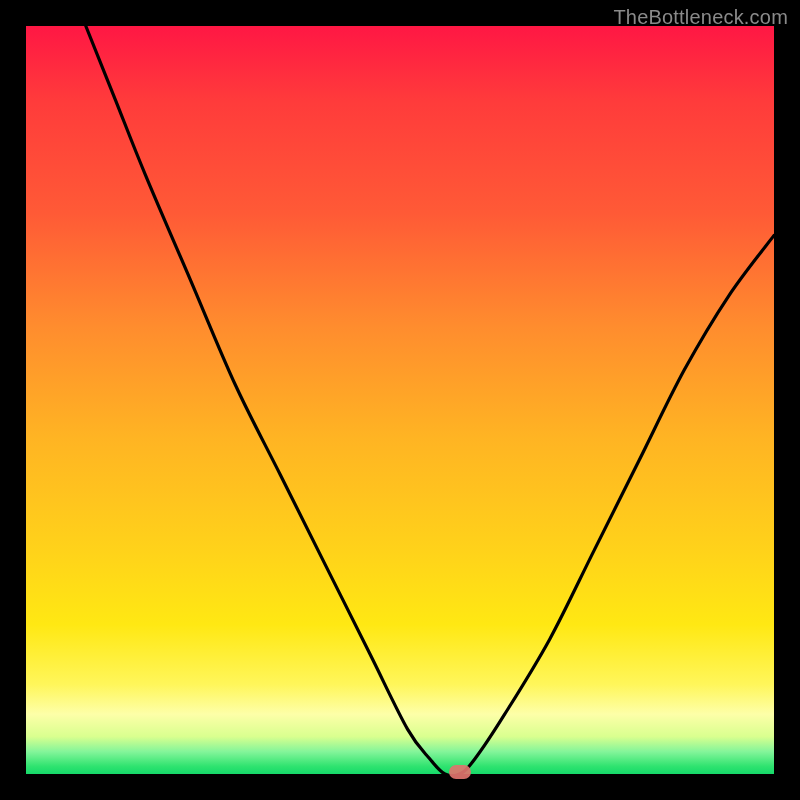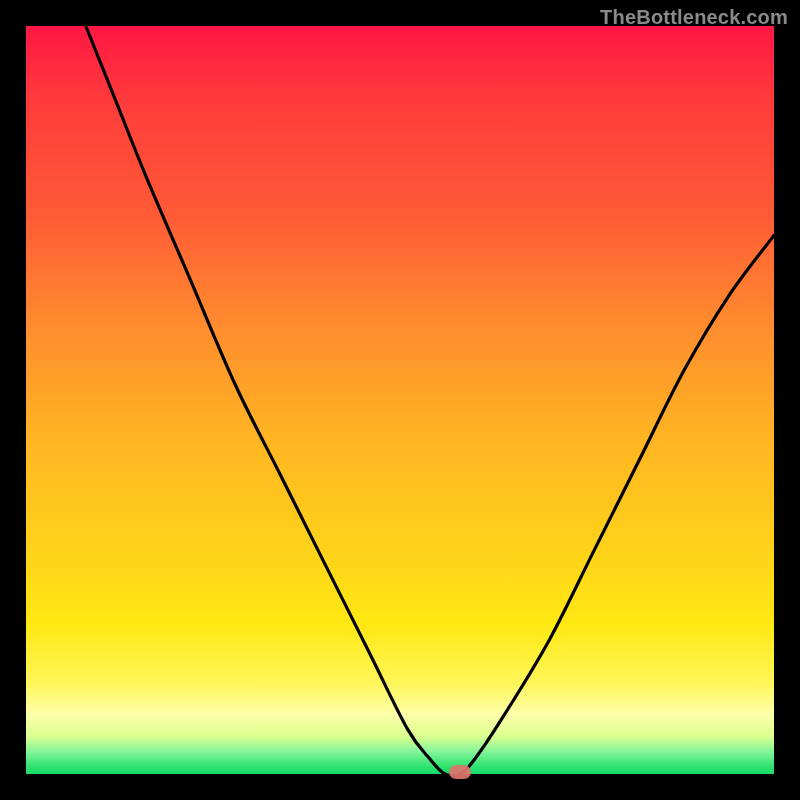--- a/index.html
+++ b/index.html
@@ -40,21 +40,21 @@
       #2ee36f 99%,
       #16d96a 100%
     );
   }
   .watermark {
     position: absolute;
     top: 6px;
     right: 12px;
     color: #8a8a8a;
     font-size: 20px;
-    font-weight: 700;
+    font-weight: 400;
     letter-spacing: 0.2px;
     user-select: none;
   }
   svg.curve {
     position: absolute;
     left: 0;
     top: 0;
     width: 748px;
     height: 748px;
     overflow: visible;

